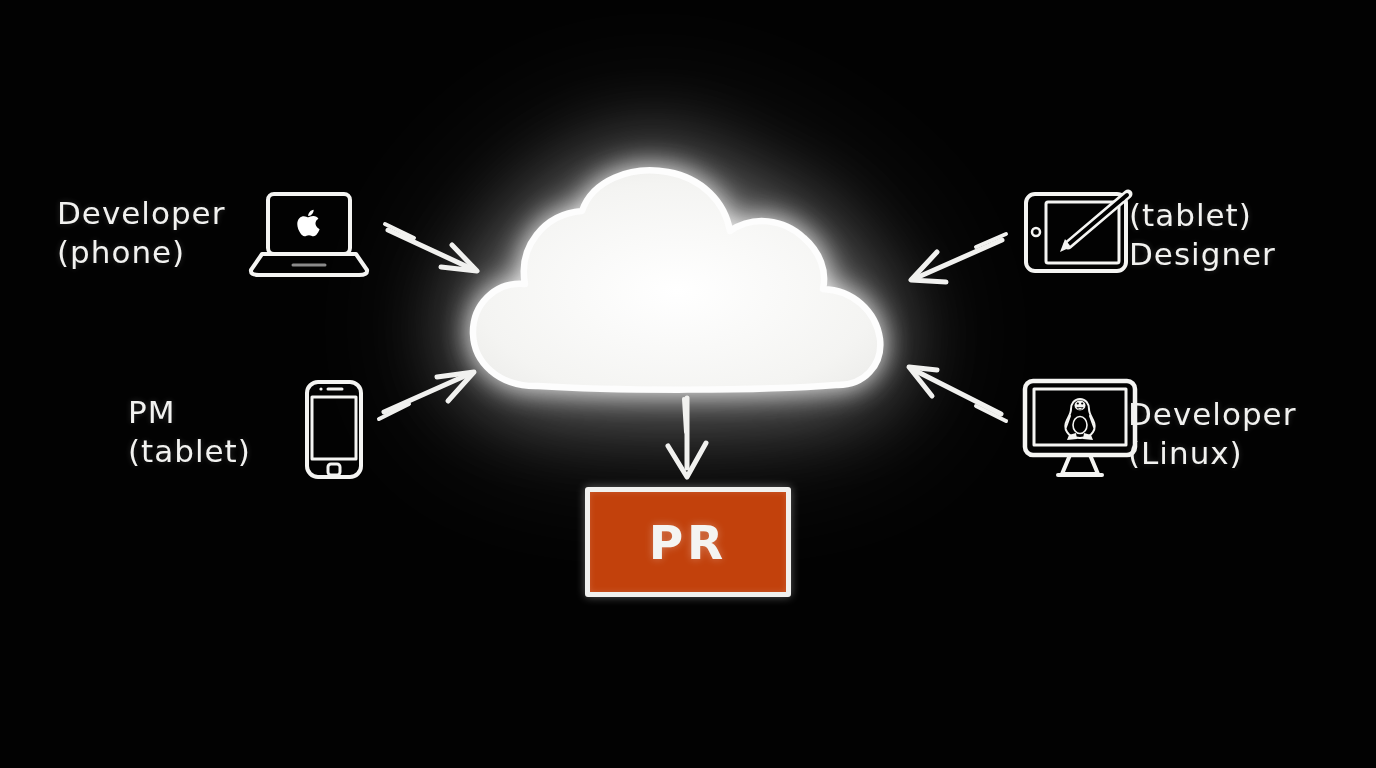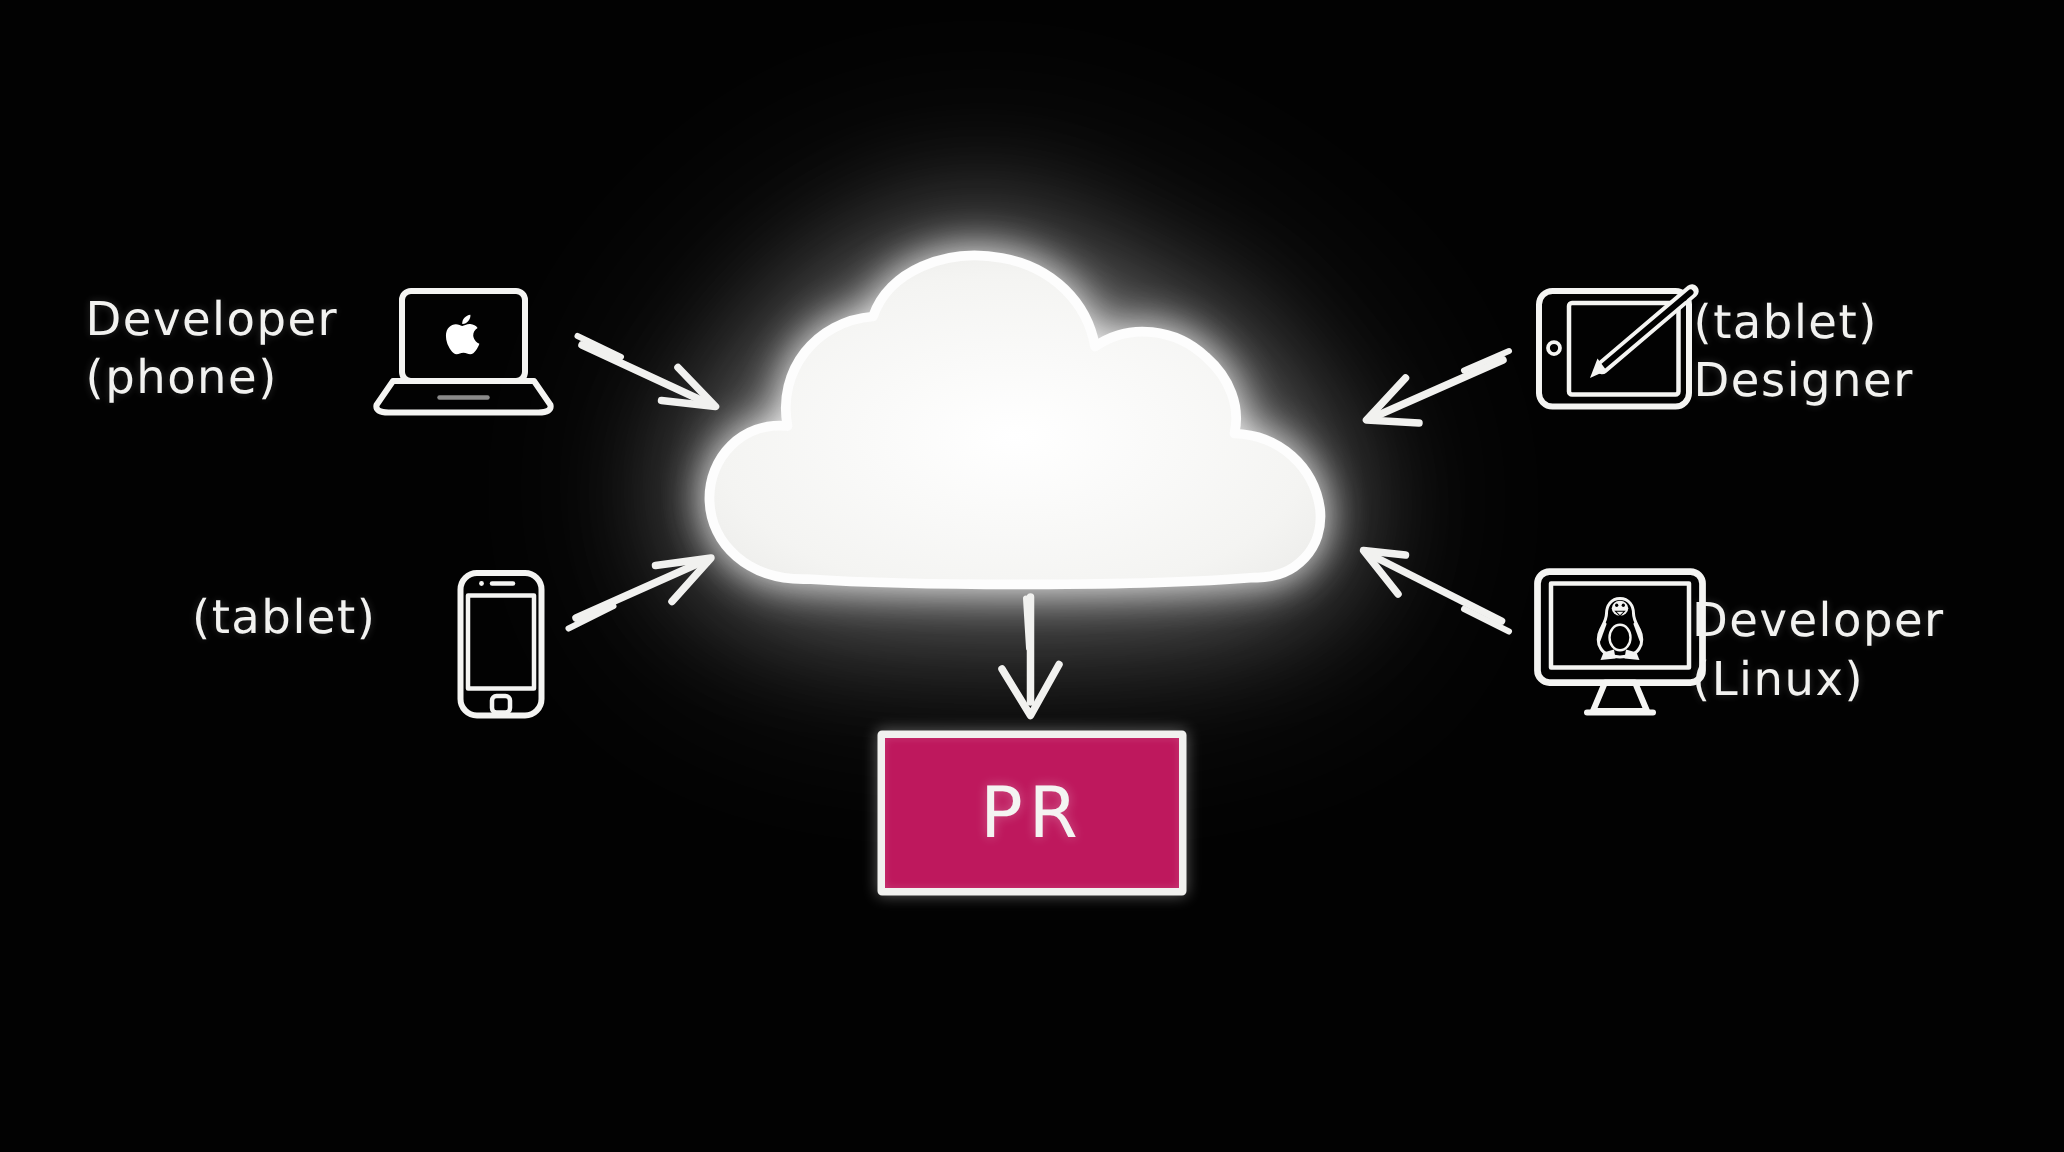--- a/index.html
+++ b/index.html
@@ -29,21 +29,22 @@
     stroke:#f1f1ef;stroke-width:5;fill:none;
     stroke-linecap:round;stroke-linejoin:round;
   }
   .arrow-svg .fork{stroke-width:4;}
   .icon-svg{overflow:visible;}
   .icon-svg .ln{stroke:#f4f4f2;fill:none;stroke-linecap:round;stroke-linejoin:round;}
   .pr-box{
     border:5px solid #f1f1ef;border-radius:3px;
     display:flex;align-items:center;justify-content:center;
     box-shadow:0 0 10px rgba(255,255,255,.35), inset 0 0 6px rgba(255,255,255,.15);
-    background:#be185d;
+    background:#c2410c;
+    font-weight:bold;
   }
   .pr-label{
     font-size:47px;letter-spacing:4px;color:#f4f4f2;
     text-shadow:0 0 8px rgba(255,255,255,.3);
   }
 </style>
 </head>
 <body>
 
 <div class="canvas">
@@ -120,20 +121,21 @@
       <path d="M36 62 L47 57 L41 49 Z" fill="#f4f4f2"></path>
       <circle cx="99" cy="9" r="1.6" fill="#000"></circle>
     </g>
   </svg>
   <div class="abs label-block" style="left:1129px;top:196px;width:200px;">
     <div>(tablet)</div>
     <div>Designer</div>
   </div>
 
   <div class="abs label-block" style="left:128px;top:393px;width:200px;">
+    <div>PM</div>
     <div>(tablet)</div>
   </div>
   <svg class="abs icon-svg" style="left:304px;top:380px;" width="60" height="100" viewBox="0 0 60 100">
     <rect class="ln" x="3" y="2" width="54" height="95" rx="11" stroke-width="4"></rect>
     <rect class="ln" x="8" y="17" width="44" height="62" stroke-width="3"></rect>
     <line class="ln" x1="24" y1="9" x2="38" y2="9" stroke-width="3"></line>
     <circle cx="17" cy="9" r="1.6" fill="#f4f4f2"></circle>
     <rect class="ln" x="24" y="84" width="12" height="11" rx="3" stroke-width="3"></rect>
   </svg>
 

